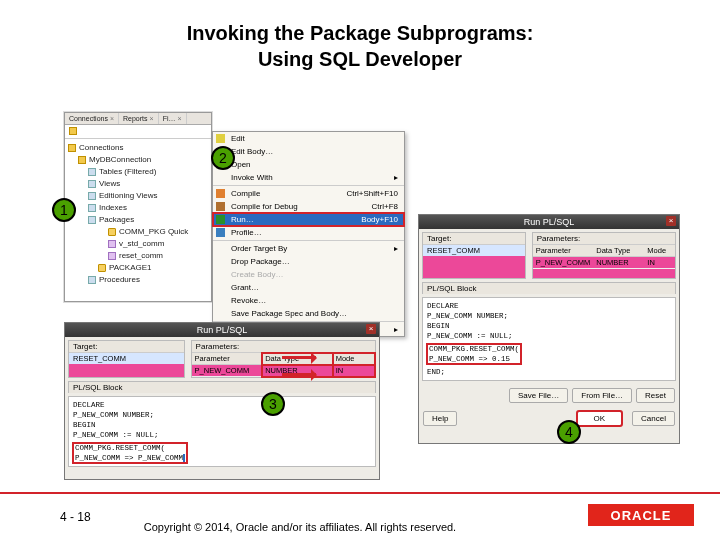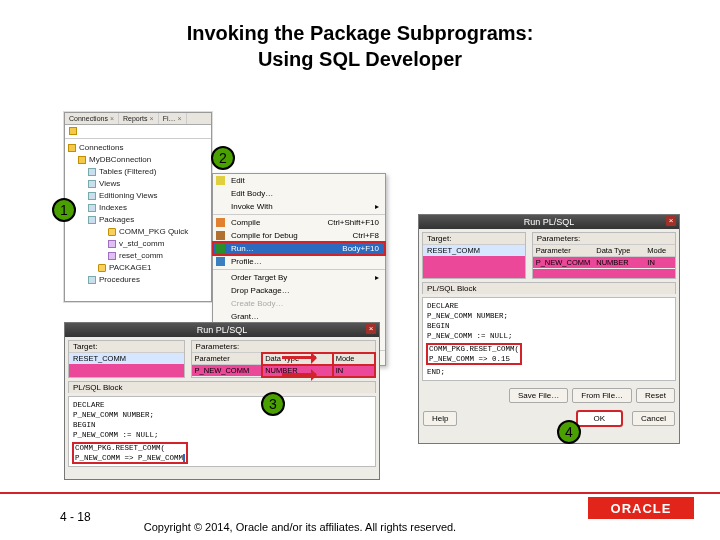--- a/index.html
+++ b/index.html
@@ -44,26 +44,25 @@
   .ti-folder { background:#cde; border:1px solid #7aa; }
   .ti-pkg { background:#f6d060; border:1px solid #c09000; border-radius:1px; }
   .ti-proc { background:#e0c0f0; border:1px solid #a070c0; }
   .sel { background:#2a6abf; color:#fff; padding:0 2px; }
   .pad1 { padding-left:10px; } .pad2{padding-left:20px;} .pad3{padding-left:30px;} .pad4{padding-left:40px;}
 
   
   #ctx-menu {
     position:absolute;
     left: 212px; top: 131px;
-    width: 174px;
+    width: 193px;
     background: #f8f6f0;
     border: 1px solid #999;
     font-size: 8px;
     box-shadow: 2px 2px 4px rgba(0,0,0,.25);
-    margin-top: 42px;
   }
   #ctx-menu .mi { display:flex; justify-content:space-between; align-items:center; padding:2px 6px 2px 18px; position:relative; }
   #ctx-menu .mi .ic { position:absolute; left:3px; width:9px; height:9px; }
   #ctx-menu .mi.sep { border-top:1px solid #ccc; height:1px; padding:0; margin:1px 0; }
   #ctx-menu .mi.hl { background:#2a6abf; color:#fff; }
   #ctx-menu .mi.dim { color:#aaa; }
   .ic-edit{background:#e0d040;} .ic-open{background:#c8e6b0;} .ic-compile{background:#e08030;} .ic-dbg{background:#b07030;}
   .ic-run{background:#2a8f2a;} .ic-prof{background:#3a7fbf;}
 
   
@@ -95,21 +94,21 @@
     color:#000;
     font-size:14px;
     font-weight:400;
     display:flex; align-items:center; justify-content:center;
   }
 
   
   .hr-red { position:absolute; left:0; right:0; height:2px; background:#d2232a; }
   .page-num { position:absolute; left:60px; bottom:16px; font-size:12px; }
   .copyright { position:absolute; left:60px; right:180px; bottom:6px; text-align:center; font-size:11px; line-height:13px; }
-  .oracle-logo { position:absolute; right:26px; bottom:21px; width:106px; height:22px; background:#e1251b; color:#fff; font-weight:bold; font-size:13px; letter-spacing:1px; display:flex; align-items:center; justify-content:center; }
+  .oracle-logo { position:absolute; right:26px; bottom:14px; width:106px; height:22px; background:#e1251b; color:#fff; font-weight:bold; font-size:13px; letter-spacing:1px; display:flex; align-items:center; justify-content:center; }
 </style>
 </head>
 <body>
 
 <div class="title">
   <div>Invoking the Package Subprograms:</div>
   <div>Using SQL Developer</div>
 </div>
 
 <div id="conn-panel" class="panel">
@@ -183,20 +182,25 @@
 </div>
 
 <div id="ctx-menu">
   <div class="mi">
       <span class="ic ic-edit"></span>
       <span>Edit</span>
       <span></span>
     </div>
   <div class="mi">
       <span>Edit Body…</span>
+      <span></span>
+    </div>
+  <div class="mi">
+      <span class="ic ic-open"></span>
+      <span>Open</span>
       <span></span>
     </div>
   <div class="mi">
       <span>Invoke With</span>
       <span>▸</span>
     </div>
   <div class="mi sep"></div>
   <div class="mi">
       <span class="ic ic-compile"></span>
       <span>Compile</span>

